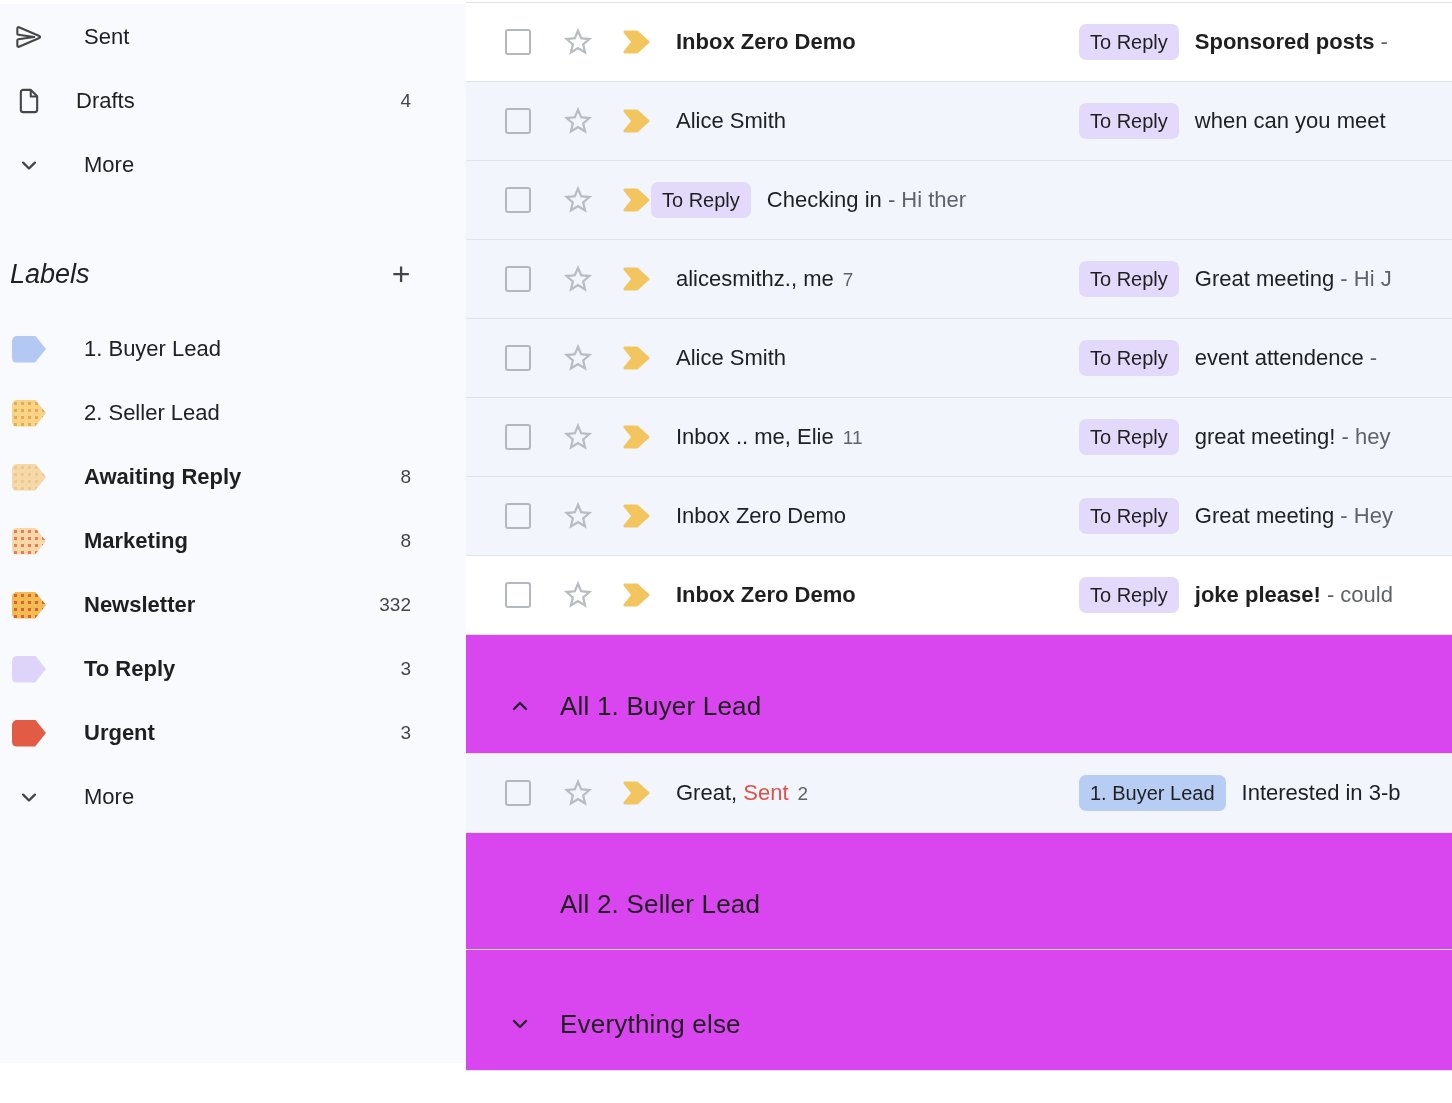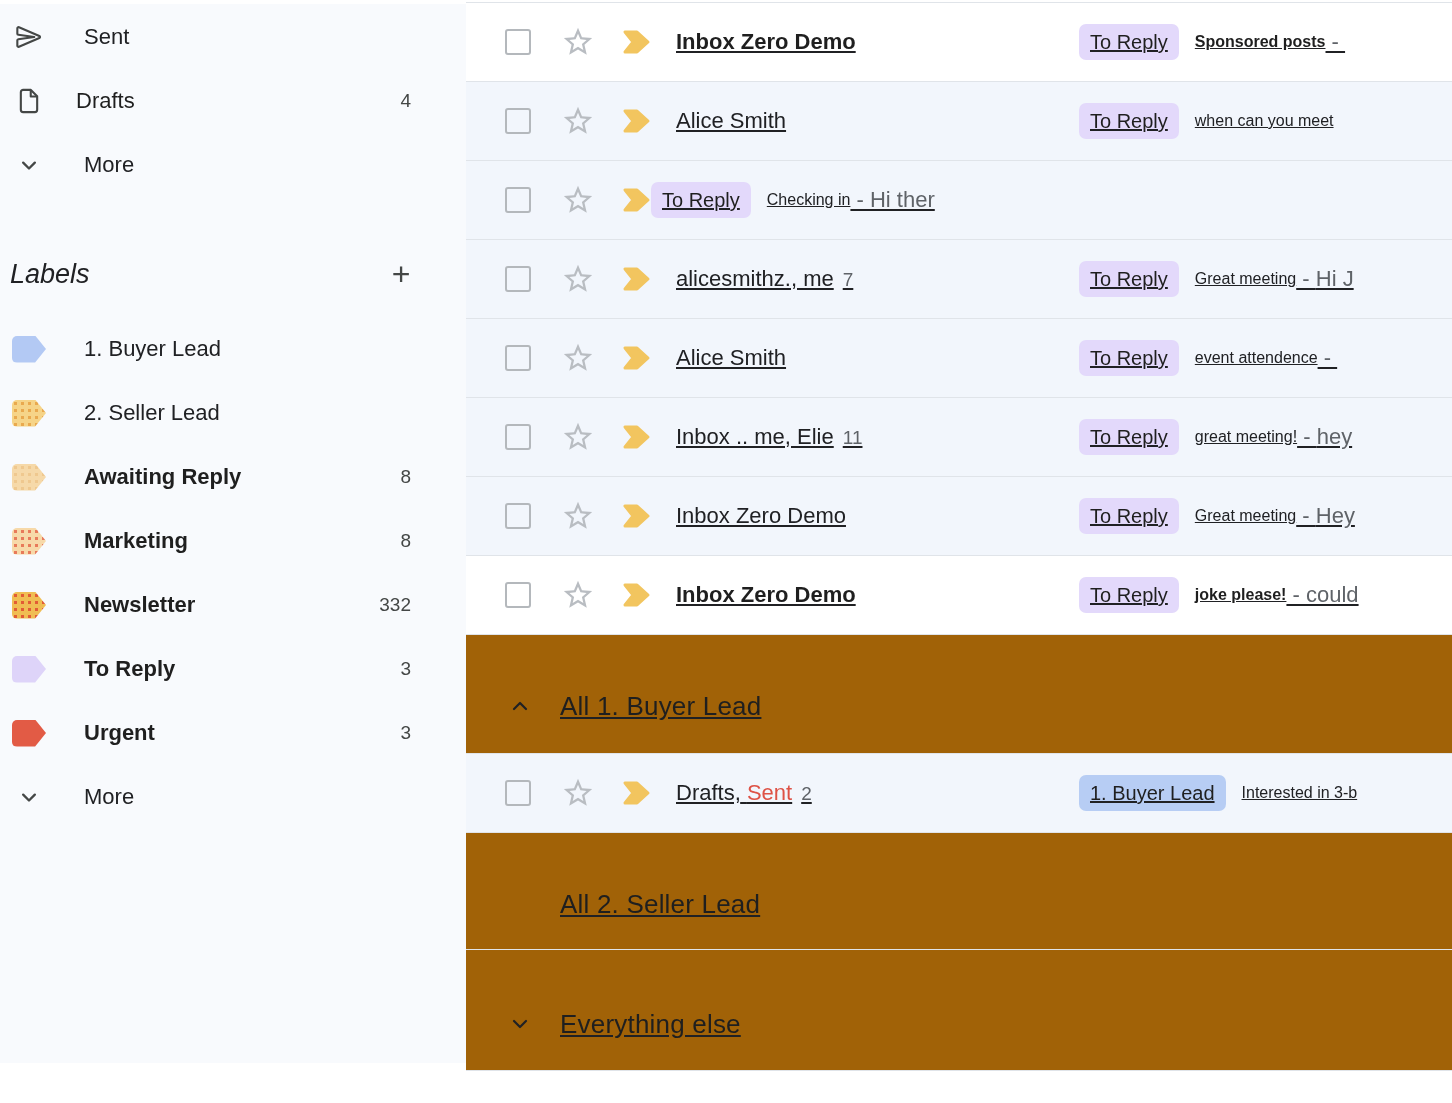--- a/index.html
+++ b/index.html
@@ -25,41 +25,41 @@
   .lbl-row { height:64px; display:flex; align-items:center; padding-right:55px; cursor:pointer; }
   .tag { width:34px; height:27px; margin-left:12px; flex:0 0 auto; border-radius:5px;
     clip-path:polygon(0 0, 68% 0, 100% 50%, 68% 100%, 0 100%); }
   .lbl-text { margin-left:38px; font-size:22px; color:var(--text-dark); white-space:nowrap; }
   .lbl-row.bold .lbl-text { font-weight:700; color:var(--text-unread); }
   .lbl-count { margin-left:auto; font-size:19px; color:var(--count-gray); }
   .lbl-row .sicon { width:30px; height:30px; margin-left:14px; display:flex; align-items:center; justify-content:center; color:var(--icon-gray); }
   .lbl-row .sicon + .lbl-text { margin-left:40px; }
 
   
-  .main { position:absolute; left:466px; top:0; width:986px; height:897px; background:#fff;text-decoration:underline; }
+  .main { position:absolute; left:466px; top:0; width:986px; height:897px; background:#fff; }
   .mail-list { margin-top:2px; border-top:1px solid var(--row-border); }
   .mail-row { height:79px; border-bottom:1px solid var(--row-border); display:flex; align-items:center;
     padding-left:39px; background:var(--row-read-bg); cursor:pointer; overflow:hidden; }
   .mail-row.unread { background:#fff; }
   .cb { width:26px; height:26px; flex:0 0 auto; border:2px solid var(--checkbox-gray); border-radius:3px; background:transparent; }
   .star { width:34px; height:34px; flex:0 0 auto; margin-left:30px; display:flex; align-items:center; justify-content:center; color:var(--star-gray); }
   .imp { width:30px; height:24px; flex:0 0 auto; margin-left:26px; display:flex; align-items:center; justify-content:center; color:var(--importance-yellow); }
   .sender { width:403px; flex:0 0 auto; margin-left:25px; font-size:22px; white-space:nowrap; overflow:hidden; color:var(--text-dark); }
   .mail-row.unread .sender { font-weight:700; color:var(--text-unread); }
   .tcount { font-size:19px; color:var(--text-gray); margin-left:9px; font-weight:400; }
   .content { flex:1; display:flex; align-items:center; white-space:nowrap; overflow:hidden; }
   .chip { flex:0 0 auto; font-size:20px; line-height:1; padding:8px 11px; border-radius:7px; color:var(--text-unread); margin-right:16px; }
   .chip.purple { background:var(--chip-to-reply); }
   .chip.blue { background:var(--chip-buyer-lead); }
-  .subj { font-size:16px; color:var(--text-dark); }
+  .subj { font-size:22px; color:var(--text-dark); }
   .mail-row.unread .subj { font-weight:700; color:var(--text-unread); }
   .sep, .snippet { font-size:22px; color:var(--text-gray); white-space:pre; }
   .draft-red { color:var(--draft-red); }
 
-  .section { position:relative; display:flex; align-items:center; background:#a16207; cursor:pointer; }
+  .section { position:relative; display:flex; align-items:center; background:#d946ef; cursor:pointer; }
   .sec-chevron { position:absolute; left:41px; width:26px; height:26px; display:flex; align-items:center; justify-content:center; color:var(--text-dark); }
   .sec-title { margin-left:94px; font-size:26px; font-weight:500; color:var(--text-unread); letter-spacing:.2px; }
   #sec-buyer { height:119px; border-bottom:1px solid var(--row-border); padding-top:24px; }
   #sec-seller { height:117px; border-bottom:1px solid var(--row-border); padding-top:26px; }
   #sec-everything { height:121px; border-bottom:1px solid var(--row-border); padding-top:28px; }
 </style>
 </head>
 <body>
 
 <div class="app">
@@ -333,21 +333,21 @@
       <span class="star">
           <svg width="34" height="34" viewBox="0 0 24 24">
             <path d="M22 9.24l-7.19-.62L12 2 9.19 8.63 2 9.24l5.46 4.73L5.82 21 12 17.27 18.18 21l-1.63-7.03L22 9.24zM12 15.4l-3.76 2.27 1-4.28-3.32-2.88 4.38-.38L12 6.1l1.71 4.04 4.38.38-3.32 2.88 1 4.28L12 15.4z" fill="currentColor"></path>
           </svg>
         </span>
       <span class="imp">
           <svg width="30" height="24" viewBox="0 0 28 24">
             <polygon points="3,2 15,2 26,12 15,22 3,22 11,12" fill="currentColor" stroke="currentColor" stroke-width="3" stroke-linejoin="round"></polygon>
           </svg>
         </span>
-      <span class="sender"><span>Drafts,</span> <span class="draft-red">Sent</span><span class="tcount">2</span></span>
+      <span class="sender"><span>Great,</span> <span class="draft-red">Sent</span><span class="tcount">2</span></span>
       <span class="content">
         <span class="chip blue">1. Buyer Lead</span>
         <span class="subj">Interested in 3-b</span>
       </span>
     </div>
 
     <div class="section" id="sec-seller">
       <span class="sec-title">All 2. Seller Lead</span>
     </div>
 

